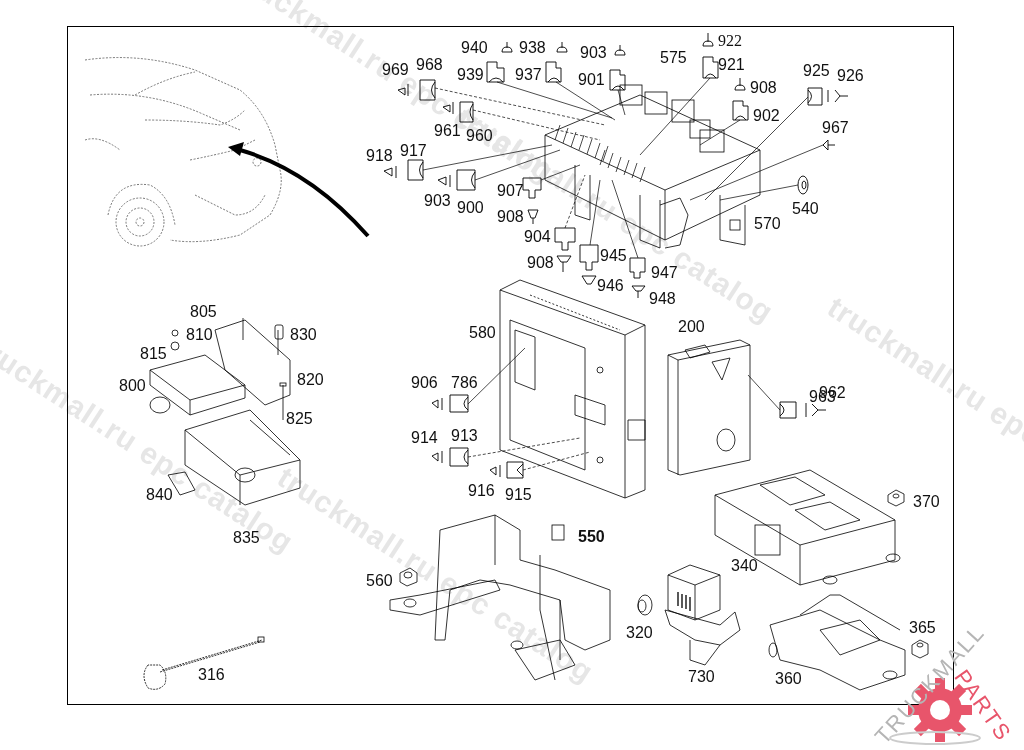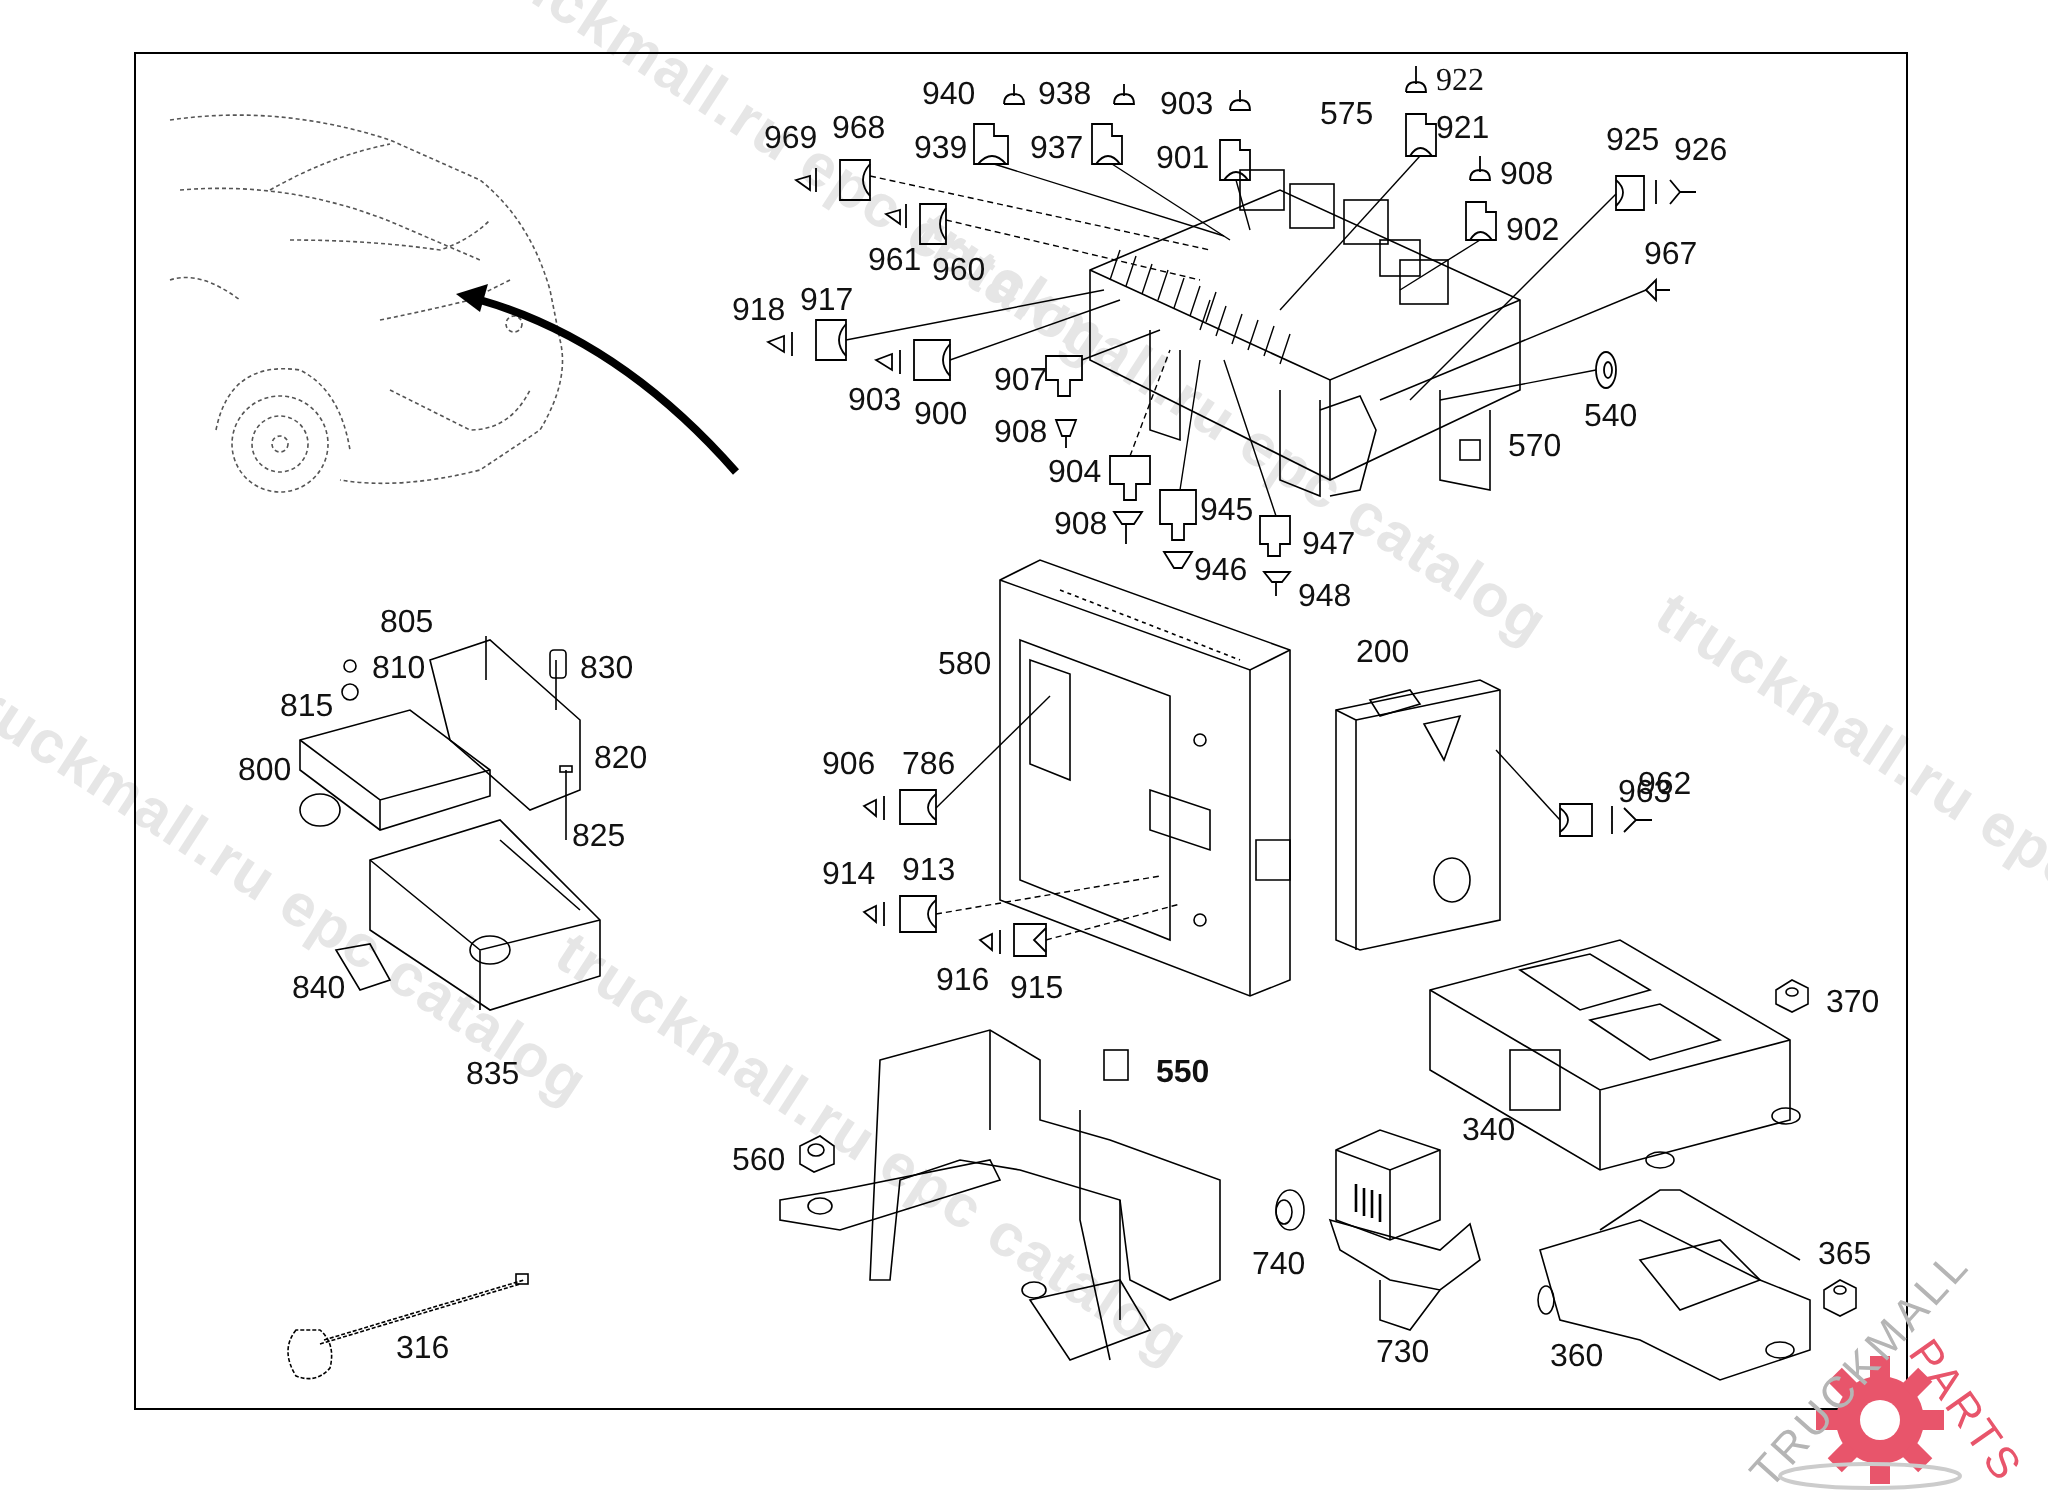--- a/index.html
+++ b/index.html
@@ -295,21 +295,21 @@
       <div class="lbl" style="left: 411px; top: 430px;">914</div>
       <div class="lbl" style="left: 451px; top: 428px;">913</div>
       <div class="lbl" style="left: 146px; top: 487px;">840</div>
       <div class="lbl" style="left: 468px; top: 483px;">916</div>
       <div class="lbl" style="left: 505px; top: 487px;">915</div>
       <div class="lbl" style="left: 913px; top: 494px;">370</div>
       <div class="lbl" style="left: 233px; top: 496px; margin-top: 34px;">835</div>
       <div class="lbl" style="left: 578px; top: 529px; font-weight: bold;">550</div>
       <div class="lbl" style="left: 731px; top: 558px;">340</div>
       <div class="lbl" style="left: 366px; top: 573px;">560</div>
-      <div class="lbl" style="left: 626px; top: 625px;">740</div>
+      <div class="lbl" style="left: 626px; top: 625px;">320</div>
       <div class="lbl" style="left: 909px; top: 620px;">365</div>
       <div class="lbl" style="left: 198px; top: 667px;">316</div>
       <div class="lbl" style="left: 688px; top: 669px;">730</div>
       <div class="lbl" style="left: 775px; top: 671px;">360</div>
     </div>
 
   <div class="brand">
     <svg width="164" height="110" viewBox="0 0 164 110">
       <g transform="translate(80,70)">
         <circle r="22" fill="#e8556b"></circle>

